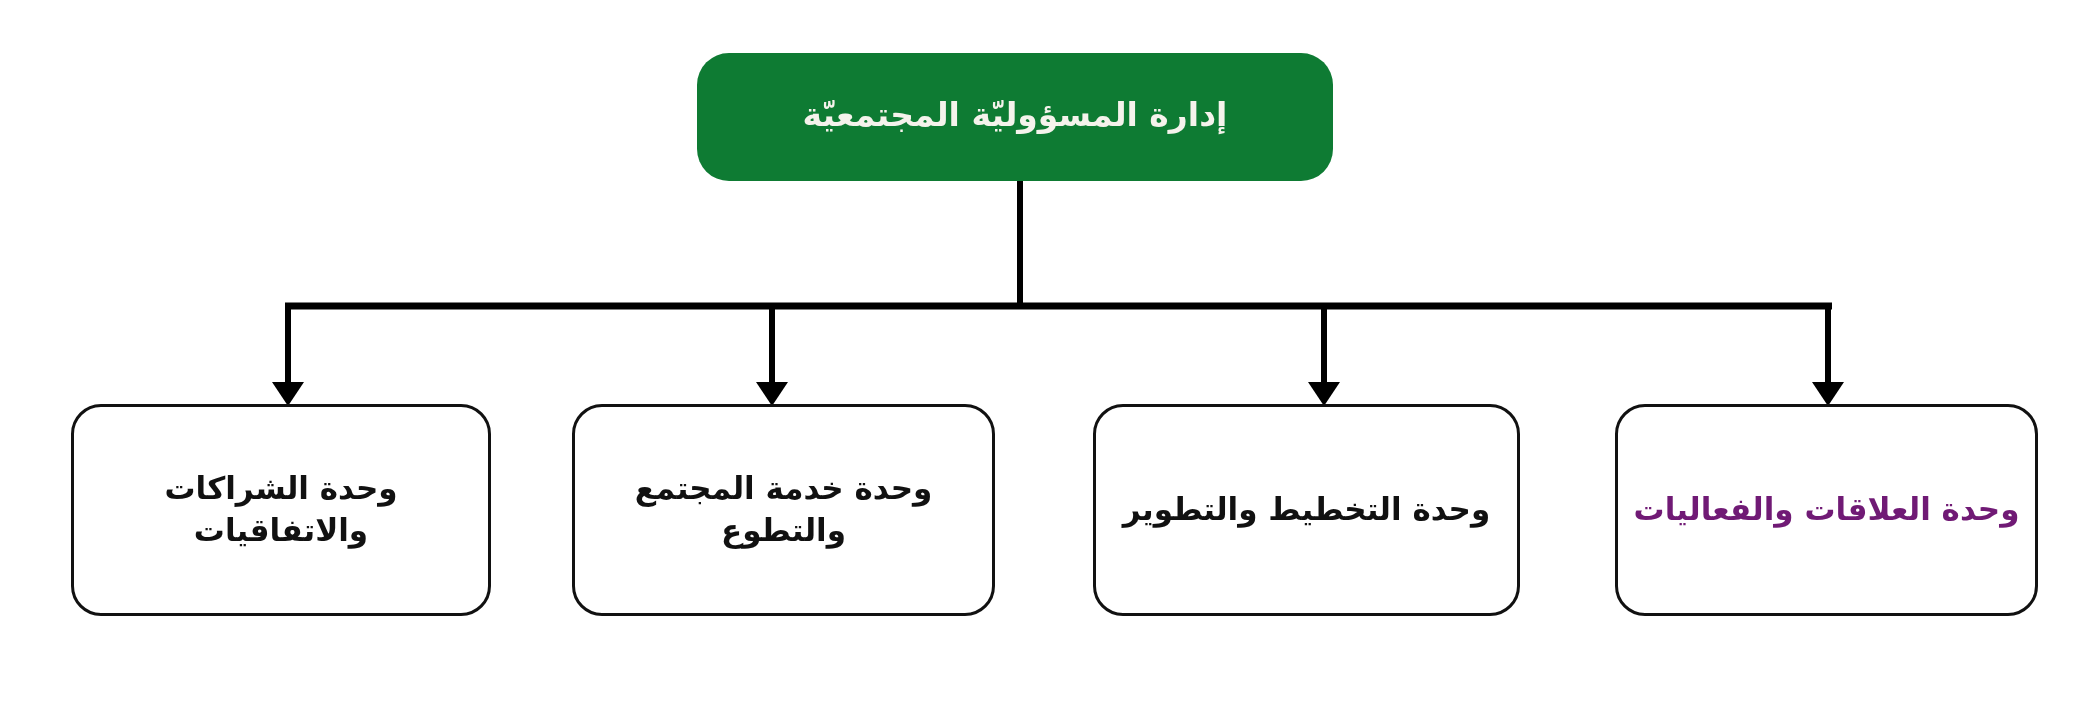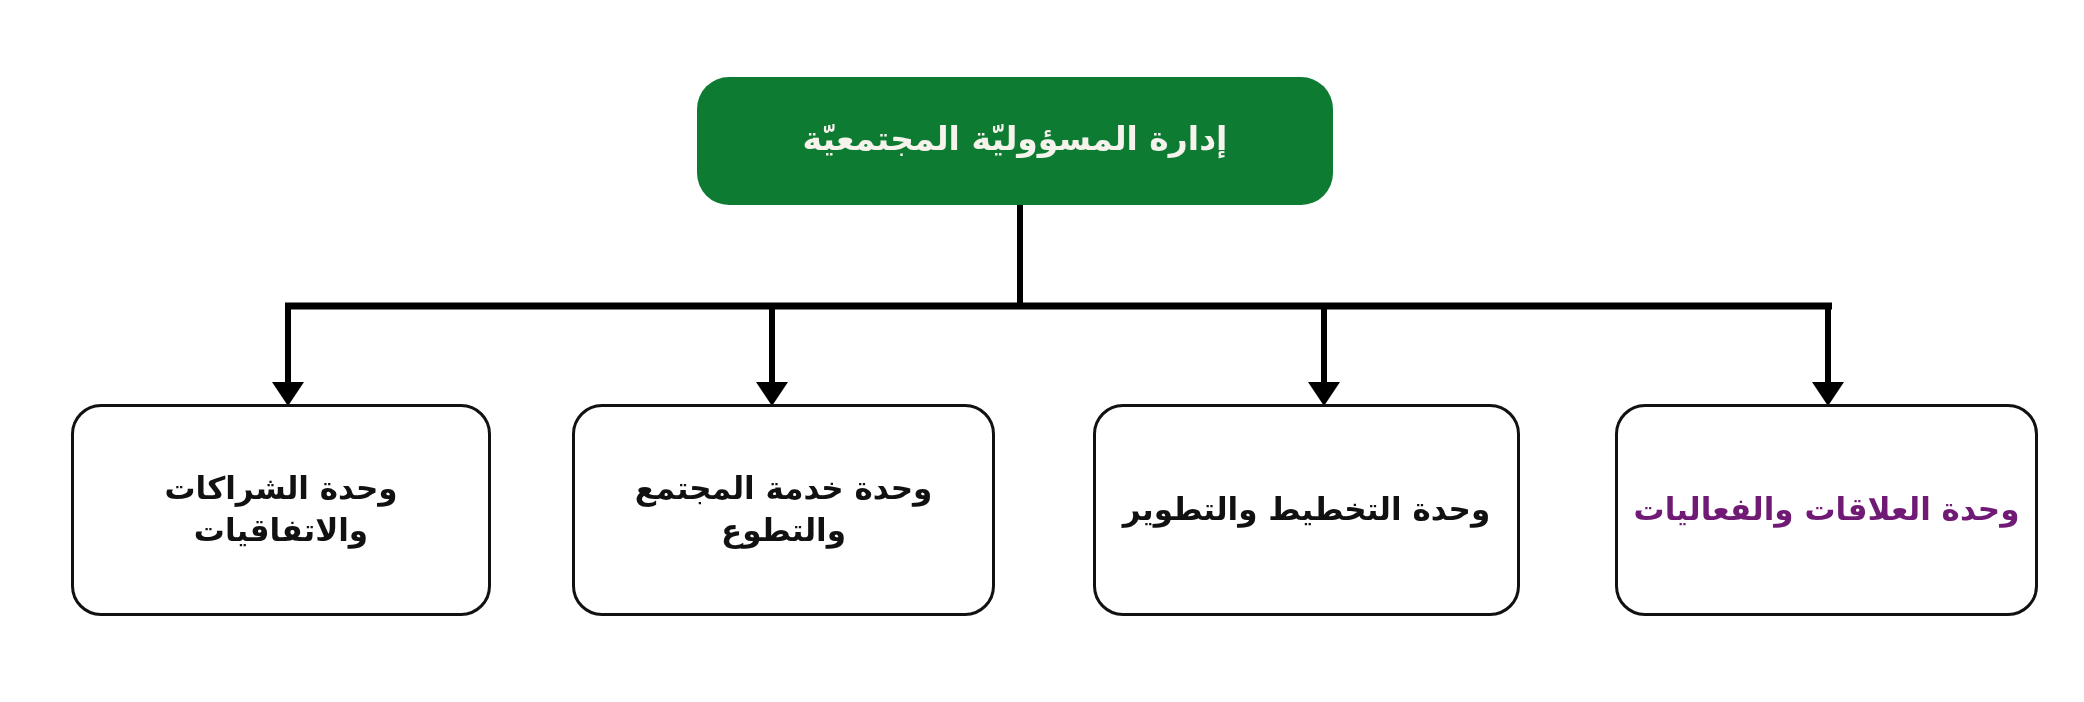--- a/index.html
+++ b/index.html
@@ -31,21 +31,20 @@
     direction: rtl;
   }
   .root-node {
     left: 697px;
     top: 53px;
     width: 636px;
     height: 128px;
     border-radius: 32px;
     font-size: 33px;
     font-weight: bold;
-    margin-top: 24px;
   }
   .root-node .node-label {
     white-space: nowrap;
     padding-bottom: 6px;
   }
   .unit-node {
     top: 404px;
     height: 212px;
     border: 3px solid #111111;
     border-radius: 30px;

